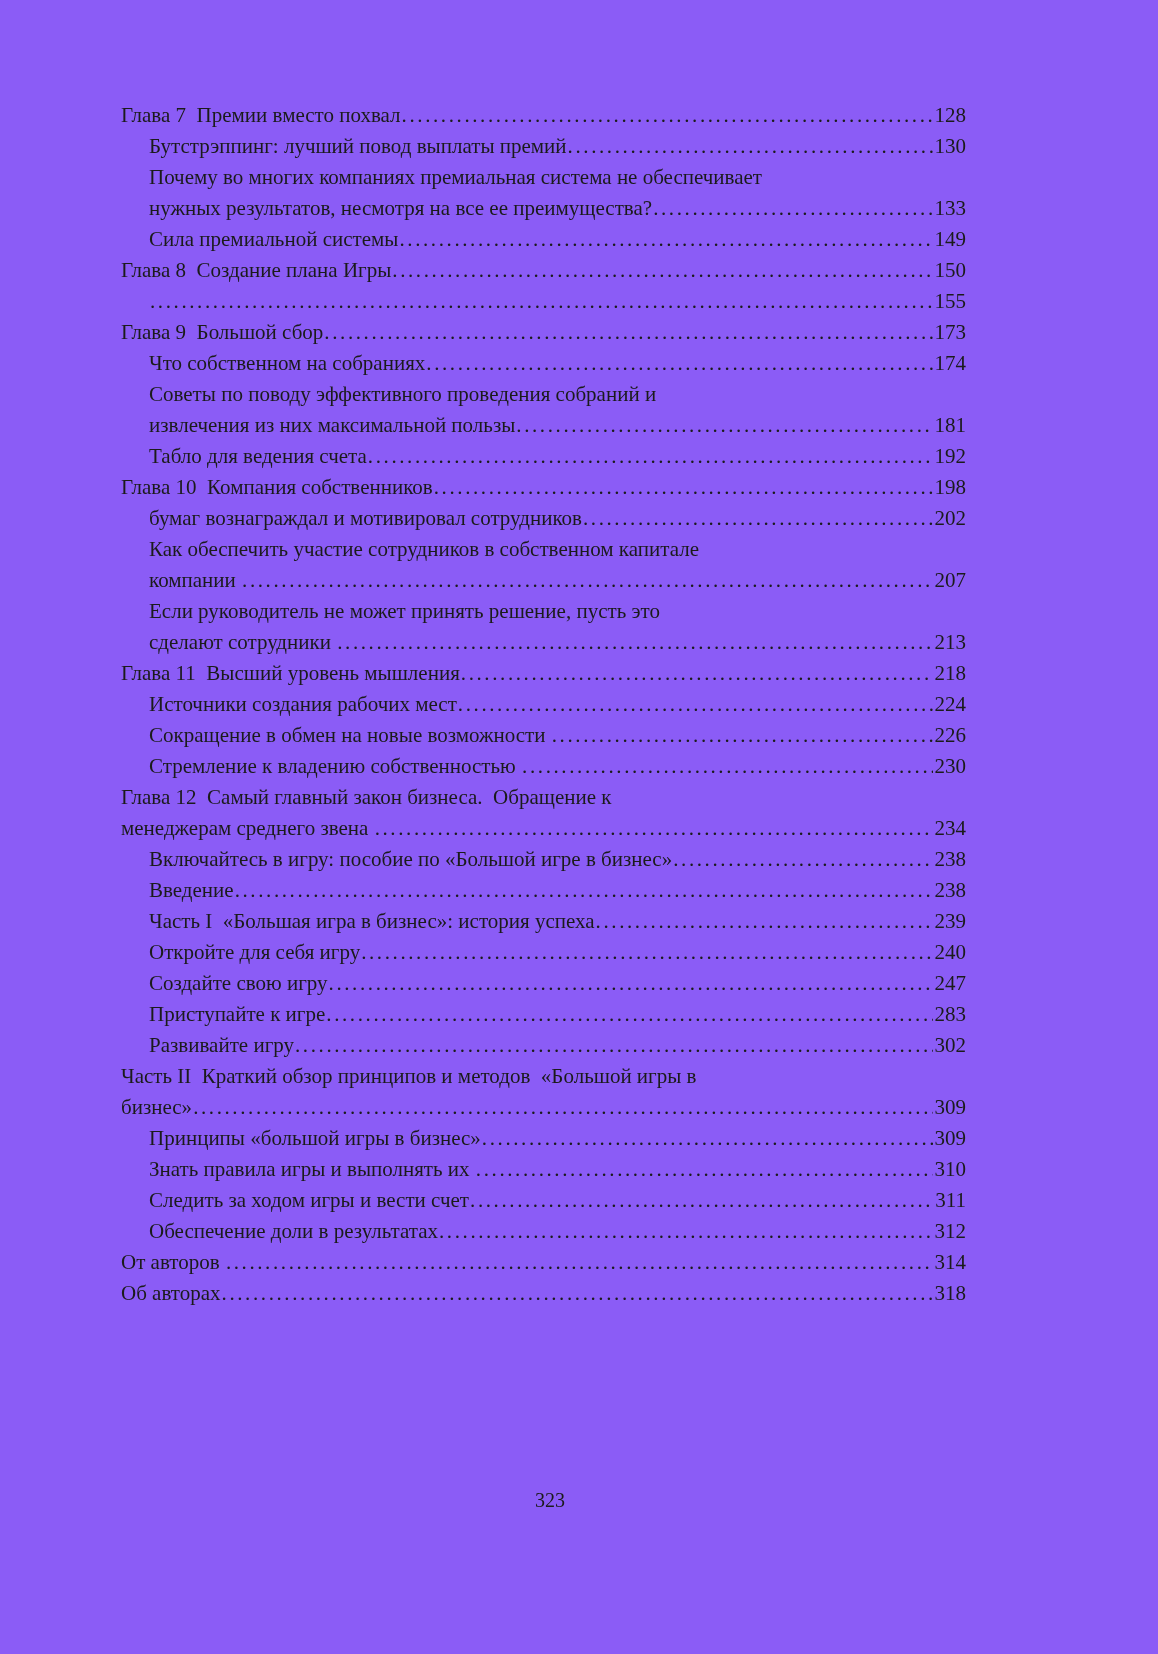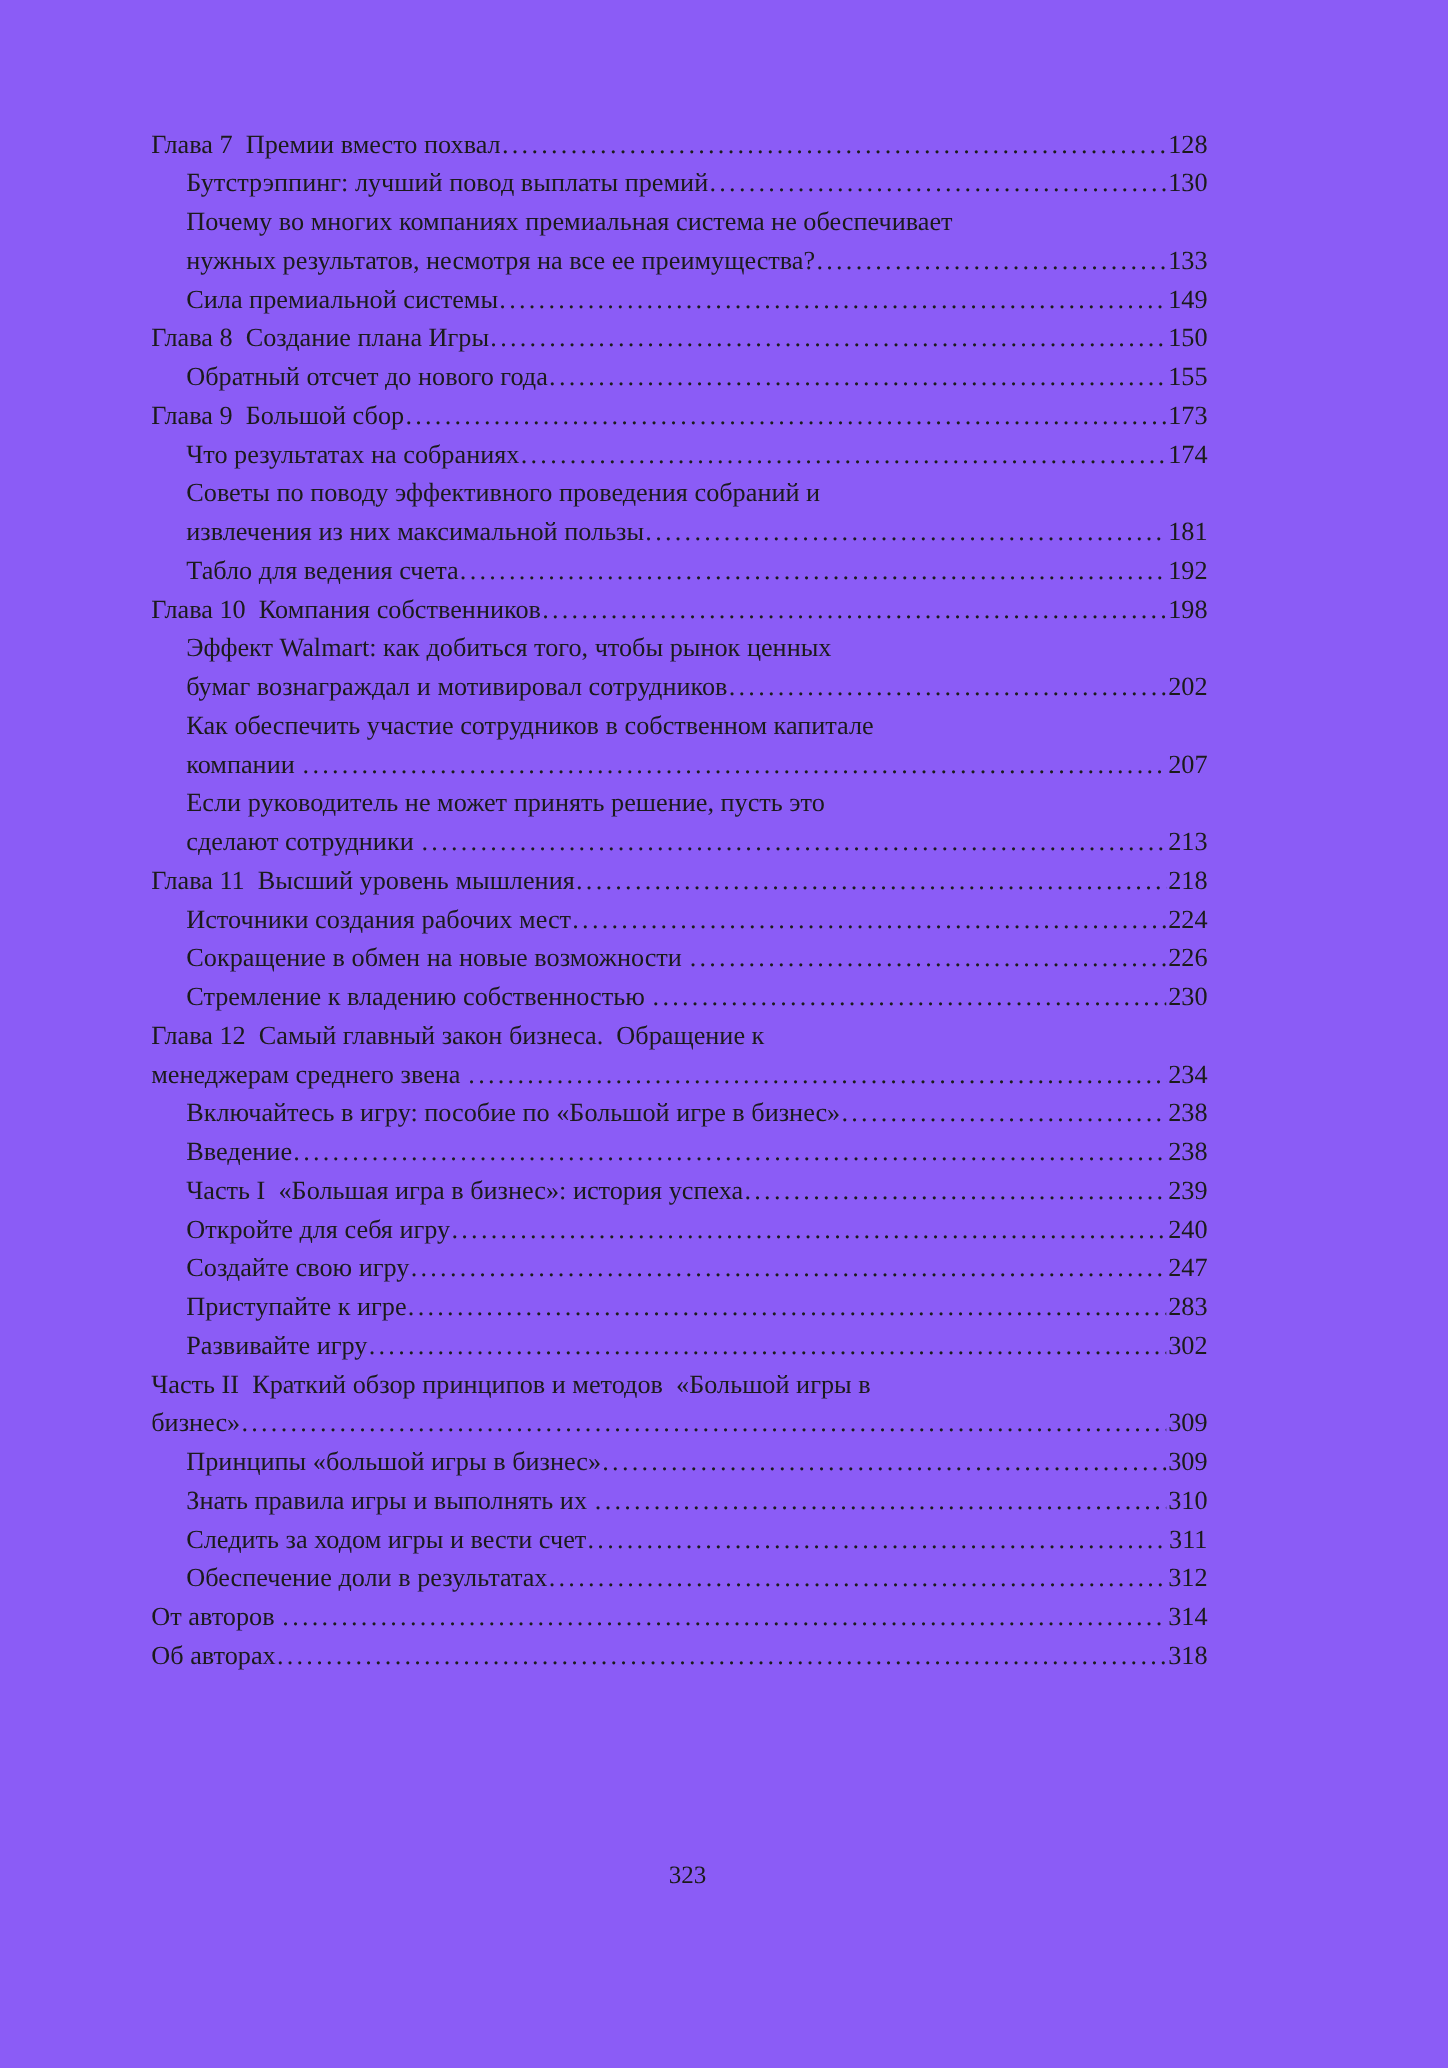--- a/index.html
+++ b/index.html
@@ -100,35 +100,34 @@
       </div>
       <div class="entry">
         <div class="last-line">
           <span class="title">Глава 8  Создание плана Игры</span>
           <span class="leader"></span>
           <span class="pagenum">150</span>
         </div>
       </div>
       <div class="entry indent">
         <div class="last-line">
-          <span class="title">Обратный отсчет до нового года</span>
           <span class="leader"></span>
           <span class="pagenum">155</span>
         </div>
       </div>
       <div class="entry">
         <div class="last-line">
           <span class="title">Глава 9  Большой сбор</span>
           <span class="leader"></span>
           <span class="pagenum">173</span>
         </div>
       </div>
       <div class="entry indent">
         <div class="last-line">
-          <span class="title">Что результатах на собраниях</span>
+          <span class="title">Что собственном на собраниях</span>
           <span class="leader"></span>
           <span class="pagenum">174</span>
         </div>
       </div>
       <div class="entry indent">
         <div class="pre-line">Советы по поводу эффективного проведения собраний и</div>
         <div class="last-line">
           <span class="title">извлечения из них максимальной пользы</span>
           <span class="leader"></span>
           <span class="pagenum">181</span>
@@ -142,21 +141,20 @@
         </div>
       </div>
       <div class="entry">
         <div class="last-line">
           <span class="title">Глава 10  Компания собственников</span>
           <span class="leader"></span>
           <span class="pagenum">198</span>
         </div>
       </div>
       <div class="entry indent">
-        <div class="pre-line">Эффект Walmart: как добиться того, чтобы рынок ценных</div>
         <div class="last-line">
           <span class="title">бумаг вознаграждал и мотивировал сотрудников</span>
           <span class="leader"></span>
           <span class="pagenum">202</span>
         </div>
       </div>
       <div class="entry indent">
         <div class="pre-line">Как обеспечить участие сотрудников в собственном капитале</div>
         <div class="last-line">
           <span class="title">компании </span>

